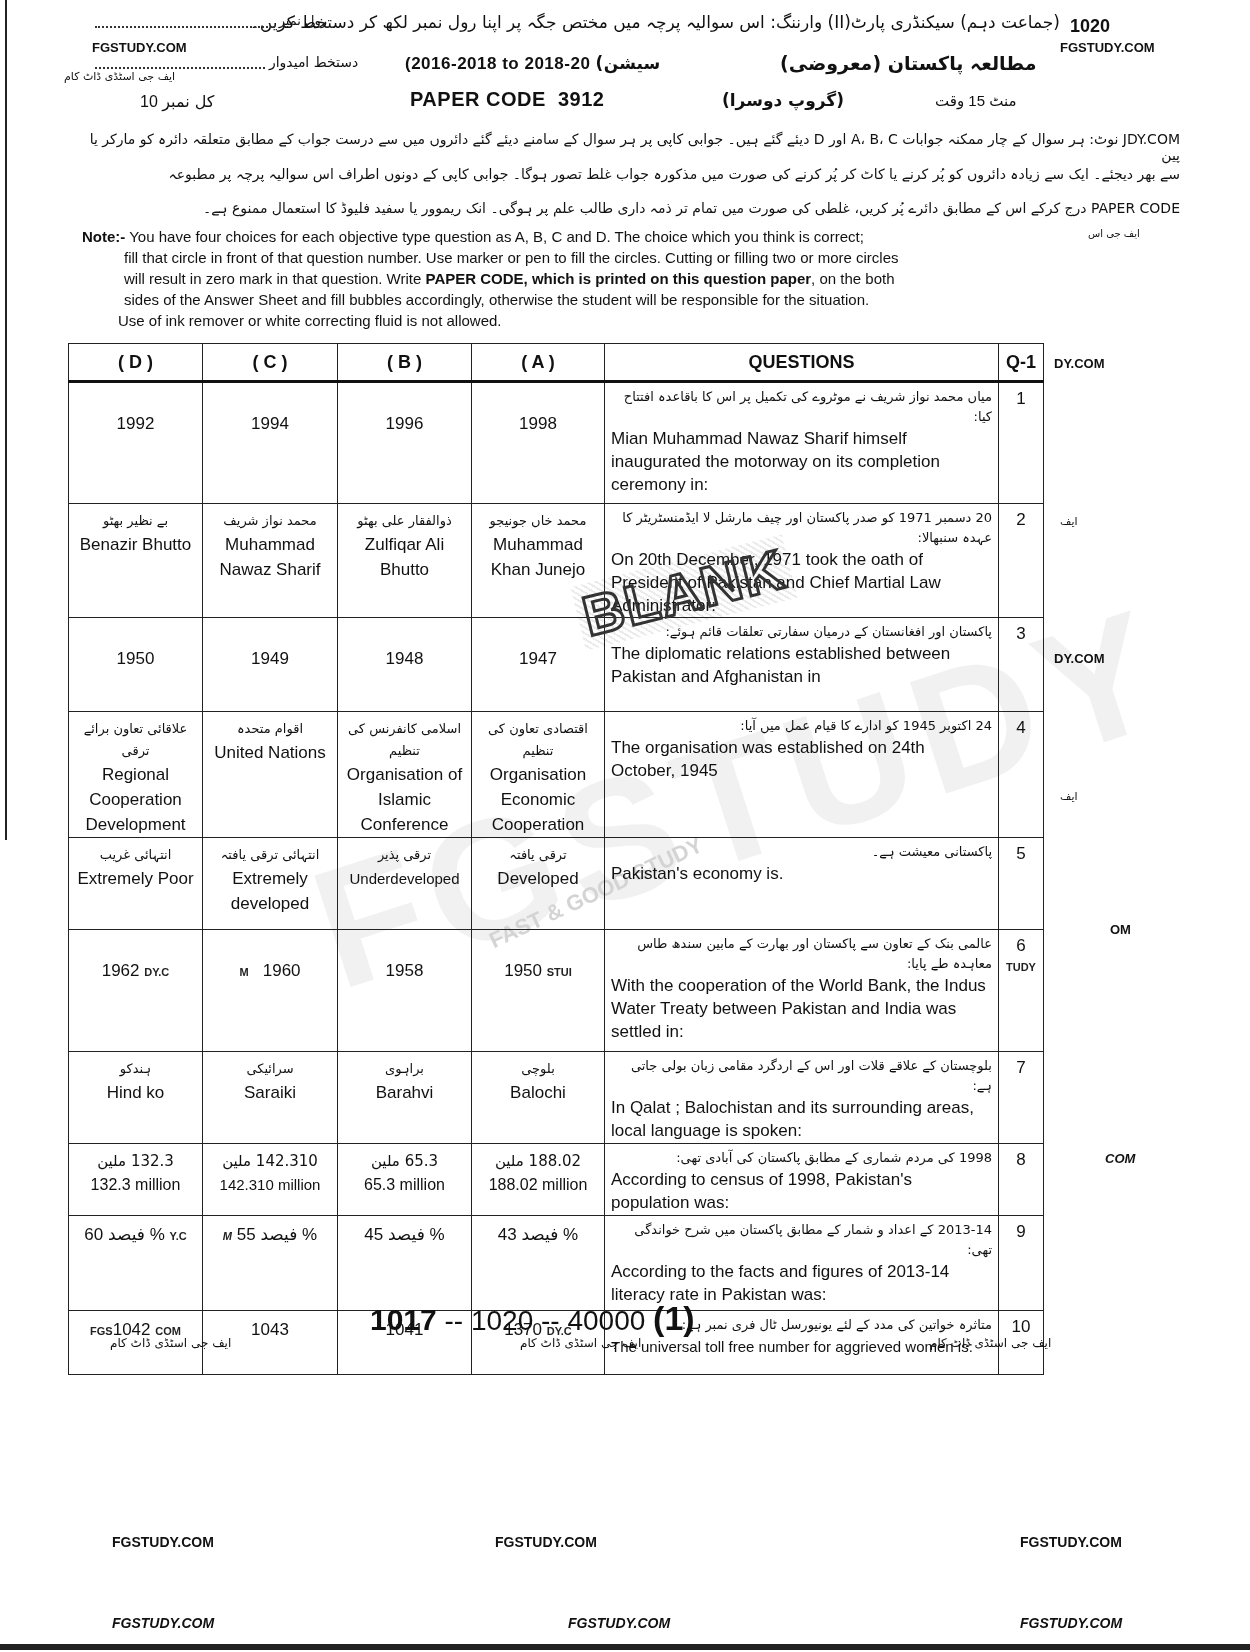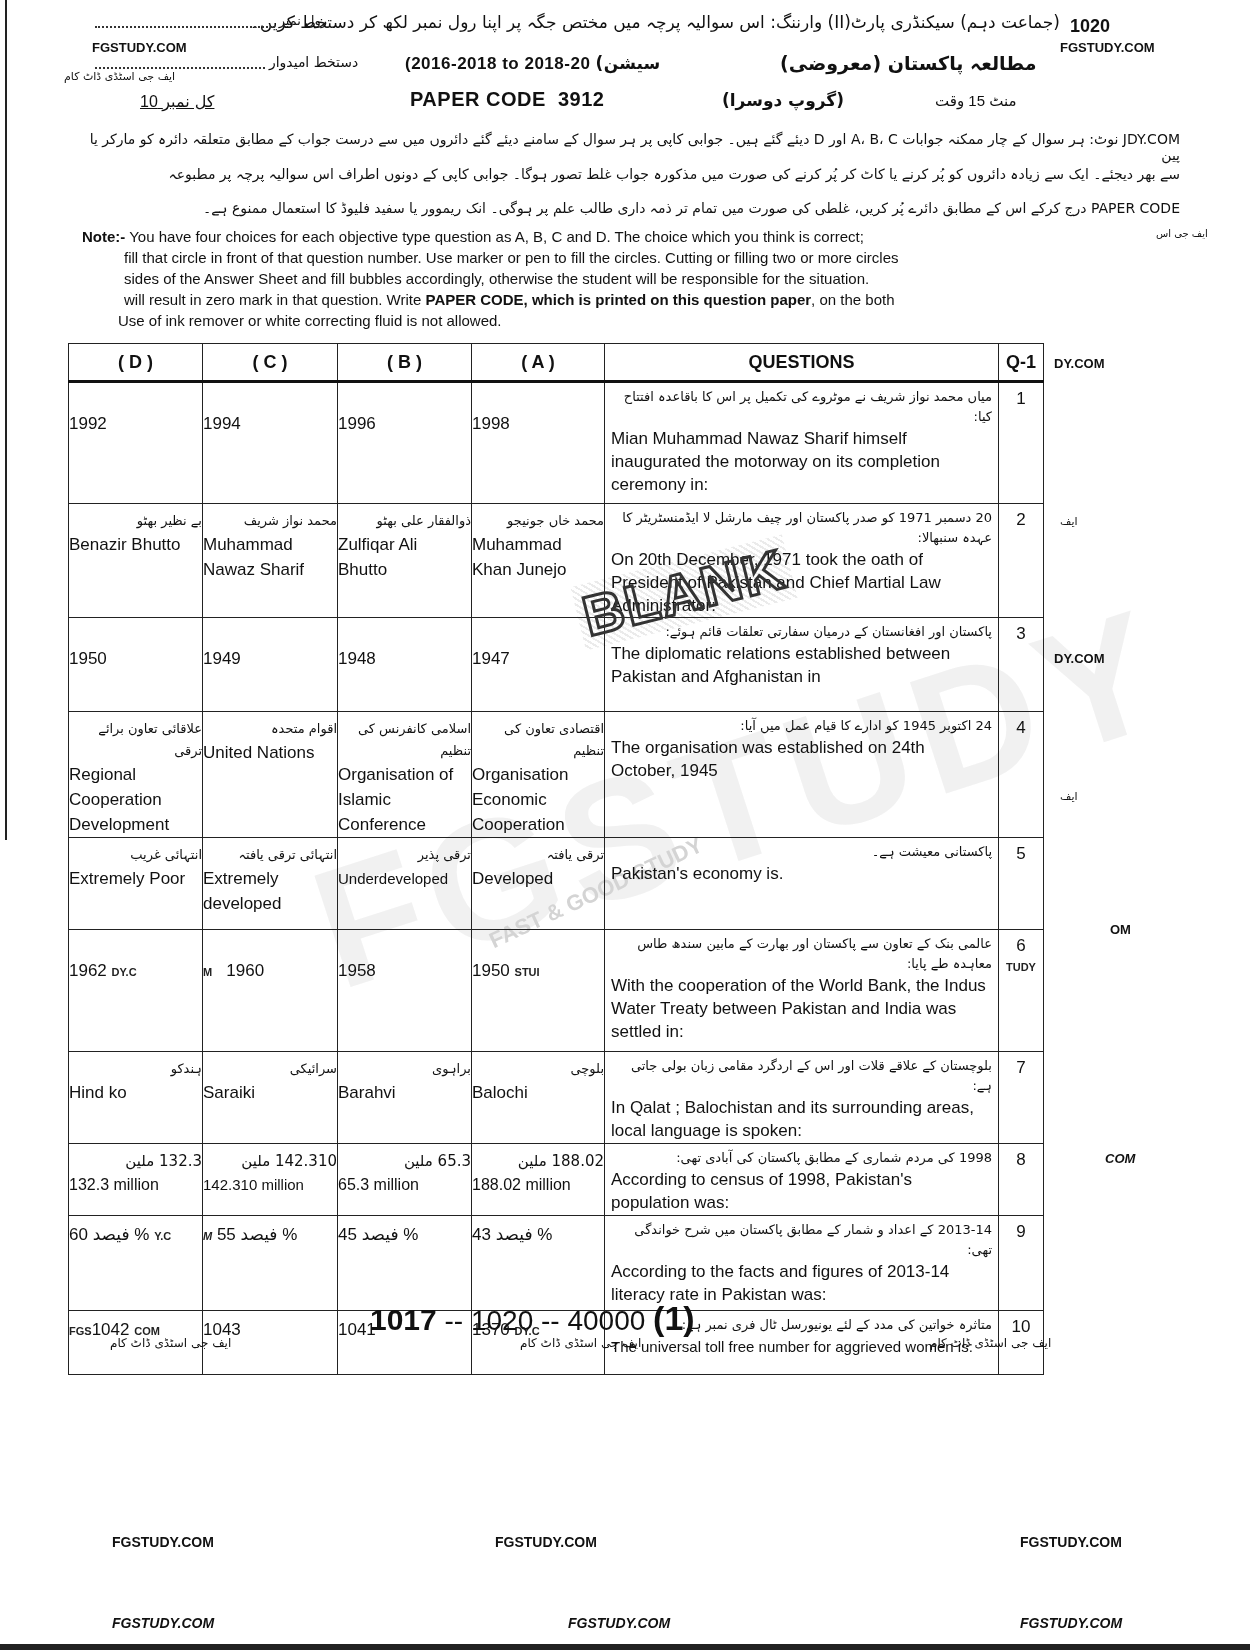--- a/index.html
+++ b/index.html
@@ -15,40 +15,40 @@
   .hdr-warning { right: 190px; top: 12px; font-size: 17px; white-space: nowrap; }
   .hdr-roll { left: 95px; top: 13px; font-size: 13px; white-space: nowrap; }
   .dots { display: inline-block; border-bottom: 2px dotted #333; width: 180px; height: 12px; vertical-align: middle; }
   .site-small { font-size: 13px; font-weight: bold; }
   .hdr-site-left { left: 92px; top: 40px; }
   .hdr-site-right { left: 1060px; top: 40px; }
   .hdr-session { left: 405px; top: 53px; font-size: 17px; font-weight: bold; white-space: nowrap; letter-spacing: 0.5px; }
   .hdr-subject { left: 780px; top: 52px; font-size: 19px; font-weight: bold; }
   .hdr-signature { left: 95px; top: 54px; font-size: 14px; white-space: nowrap; }
   .hdr-tiny-urdu { left: 64px; top: 70px; font-size: 11px; }
-  .hdr-marks { left: 140px; top: 92px; font-size: 16px; white-space: nowrap; text-decoration: underline; }
+  .hdr-marks { left: 140px; top: 92px; font-size: 16px; white-space: nowrap; }
   .hdr-paper-code { left: 410px; top: 88px; font-size: 20px; font-weight: bold; letter-spacing: 0.5px; }
   .hdr-group { left: 722px; top: 90px; font-size: 17px; font-weight: bold; }
   .hdr-time { left: 935px; top: 92px; font-size: 15px; }
 
   .urdu-note { left: 70px; width: 1110px; font-size: 14px; text-align: right; }
   .un1 { top: 131px; }
   .un2 { top: 166px; }
   .un3 { top: 200px; }
 
   .note { left: 82px; top: 226px; width: 1020px; font-size: 15px; line-height: 21px; }
   .note .lead { font-weight: bold; }
   .note .indent { padding-left: 42px; }
-  .note-side { left: 1156px; top: 228px; font-size: 10px; }
+  .note-side { left: 1088px; top: 228px; font-size: 10px; }
 
   
   .qtable { position: absolute; left: 68px; top: 343px; width: 975px; border-collapse: collapse; table-layout: fixed; }
   .qtable th, .qtable td { border: 1.5px solid #222; font-size: 17px; vertical-align: top; }
   .qtable thead th { border-bottom: 3px solid #111; height: 38px; vertical-align: middle; font-weight: bold; font-size: 18px; }
-  .qtable td.opt { padding-top: 6px; line-height: 25px; }
+  .qtable td.opt { text-align: center; padding-top: 6px; line-height: 25px; }
   .qtable td.q { padding: 4px 6px 0 6px; line-height: 23px; }
   .qtable td.num { text-align: center; padding-top: 6px; }
   .opt .ur { display: block; font-size: 13px; line-height: 22px; }
   .q .ur { display: block; font-size: 13px; text-align: right; line-height: 20px; }
   .opt .mid { display: block; padding-top: 22px; }
   .wm-small { font-size: 11px; font-weight: bold; color: #222; }
 
   .side-mark { font-size: 13px; font-weight: bold; }
   .sm1 { left: 1054px; top: 356px; }
   .sm2 { left: 1054px; top: 651px; }
@@ -118,22 +118,22 @@
   <span class="urdu">وقت</span>
 </div>
 
 <div class="abs urdu-note urdu un1">JDY.COM نوٹ: ہر سوال کے چار ممکنہ جوابات A، B، C اور D دیئے گئے ہیں۔ جوابی کاپی پر ہر سوال کے سامنے دیئے گئے دائروں میں سے درست جواب کے مطابق متعلقہ دائرہ کو مارکر یا پین</div>
 <div class="abs urdu-note urdu un2">سے بھر دیجئے۔ ایک سے زیادہ دائروں کو پُر کرنے یا کاٹ کر پُر کرنے کی صورت میں مذکورہ جواب غلط تصور ہوگا۔ جوابی کاپی کے دونوں اطراف اس سوالیہ پرچہ پر مطبوعہ</div>
 <div class="abs urdu-note urdu un3">PAPER CODE درج کرکے اس کے مطابق دائرے پُر کریں، غلطی کی صورت میں تمام تر ذمہ داری طالب علم پر ہوگی۔ انک ریموور یا سفید فلیوڈ کا استعمال ممنوع ہے۔</div>
 
 <div class="abs note">
   <div><span class="lead">Note:-</span> <span>You have four choices for each objective type question as A, B, C and D.  The choice which you think is correct;</span></div>
   <div class="indent">fill that circle in front of that question number.  Use marker or pen to fill the circles. Cutting or filling two or more circles</div>
+  <div class="indent"><span>will result in zero mark in that question.   Write </span><b>PAPER CODE, which is printed on this question paper</b><span>, on the   both</span></div>
   <div class="indent">sides of  the  Answer  Sheet and fill bubbles accordingly,  otherwise  the student  will be responsible for  the situation.</div>
-  <div class="indent"><span>will result in zero mark in that question.   Write </span><b>PAPER CODE, which is printed on this question paper</b><span>, on the   both</span></div>
   <div style="padding-left:36px">Use  of ink remover or white correcting  fluid is not allowed.</div>
 </div>
 <div class="abs note-side urdu">ایف جی اس</div>
 
 <div class="abs wm-big">FGSTUDY</div>
 <div class="abs wm-slogan">FAST &amp; GOOD STUDY</div>
 
 <table class="qtable">
   <colgroup>
     <col style="width:134px">

